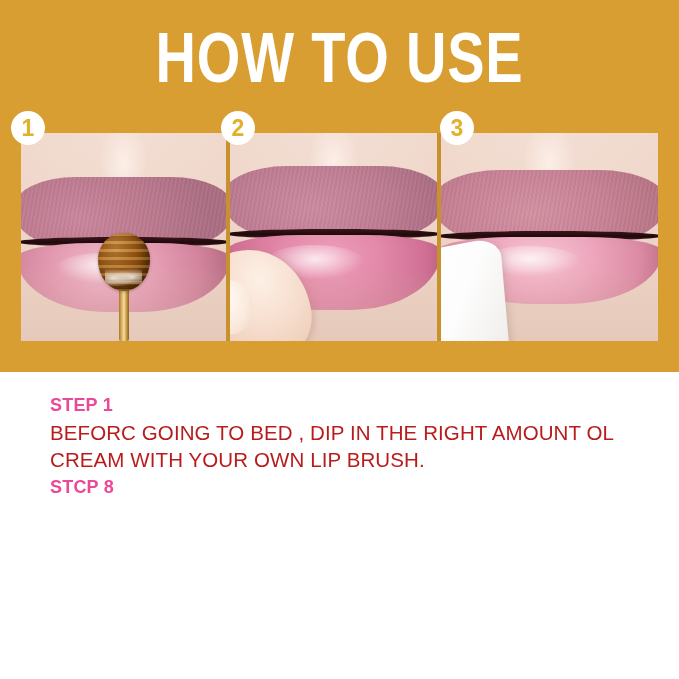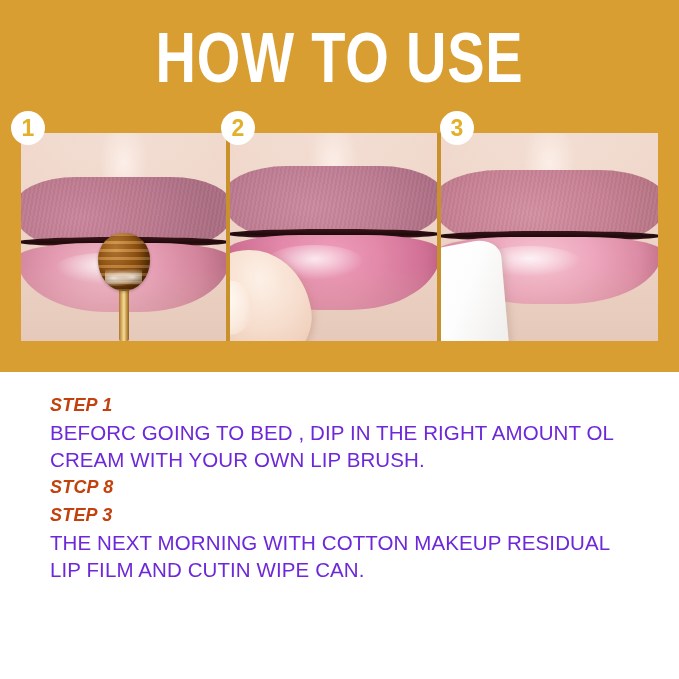--- a/index.html
+++ b/index.html
@@ -271,30 +271,29 @@
   .badge-3 { left: 440px; top: 111px; }
 
   
   .steps {
     position: absolute;
     left: 50px;
     top: 392px;
     width: 600px;
   }
   .step-title {
-    color: #c2410c;
+    color: #ec4899;
     font-family: "Liberation Sans", sans-serif;
     font-weight: bold;
     font-size: 18px;
     line-height: 27px;
     letter-spacing: .2px;
-    font-style: italic;
   }
   .step-body {
-    color: #6d28d9;
+    color: #b91c1c;
     font-family: "Liberation Sans", sans-serif;
     font-weight: normal;
     font-size: 20.5px;
     line-height: 27px;
     letter-spacing: .1px;
     white-space: pre-line;
   }
   .step-block { margin-bottom: 1px; }
 </style>
 </head>
@@ -352,21 +351,16 @@
     <div class="step-block">
       <div class="step-title">STEP 1</div>
       <div class="step-body">BEFORC GOING TO BED , DIP IN THE RIGHT AMOUNT OL
 CREAM WITH YOUR OWN LIP BRUSH.</div>
     </div>
 
     <div class="step-block">
       <div class="step-title">STCP 8</div>
     </div>
 
-    <div class="step-block">
-      <div class="step-title">STEP 3</div>
-      <div class="step-body">THE NEXT MORNING WITH COTTON MAKEUP RESIDUAL
-LIP FILM AND CUTIN WIPE CAN.</div>
-    </div>
 
   </div>
 
 </div>
 
 </body></html>

